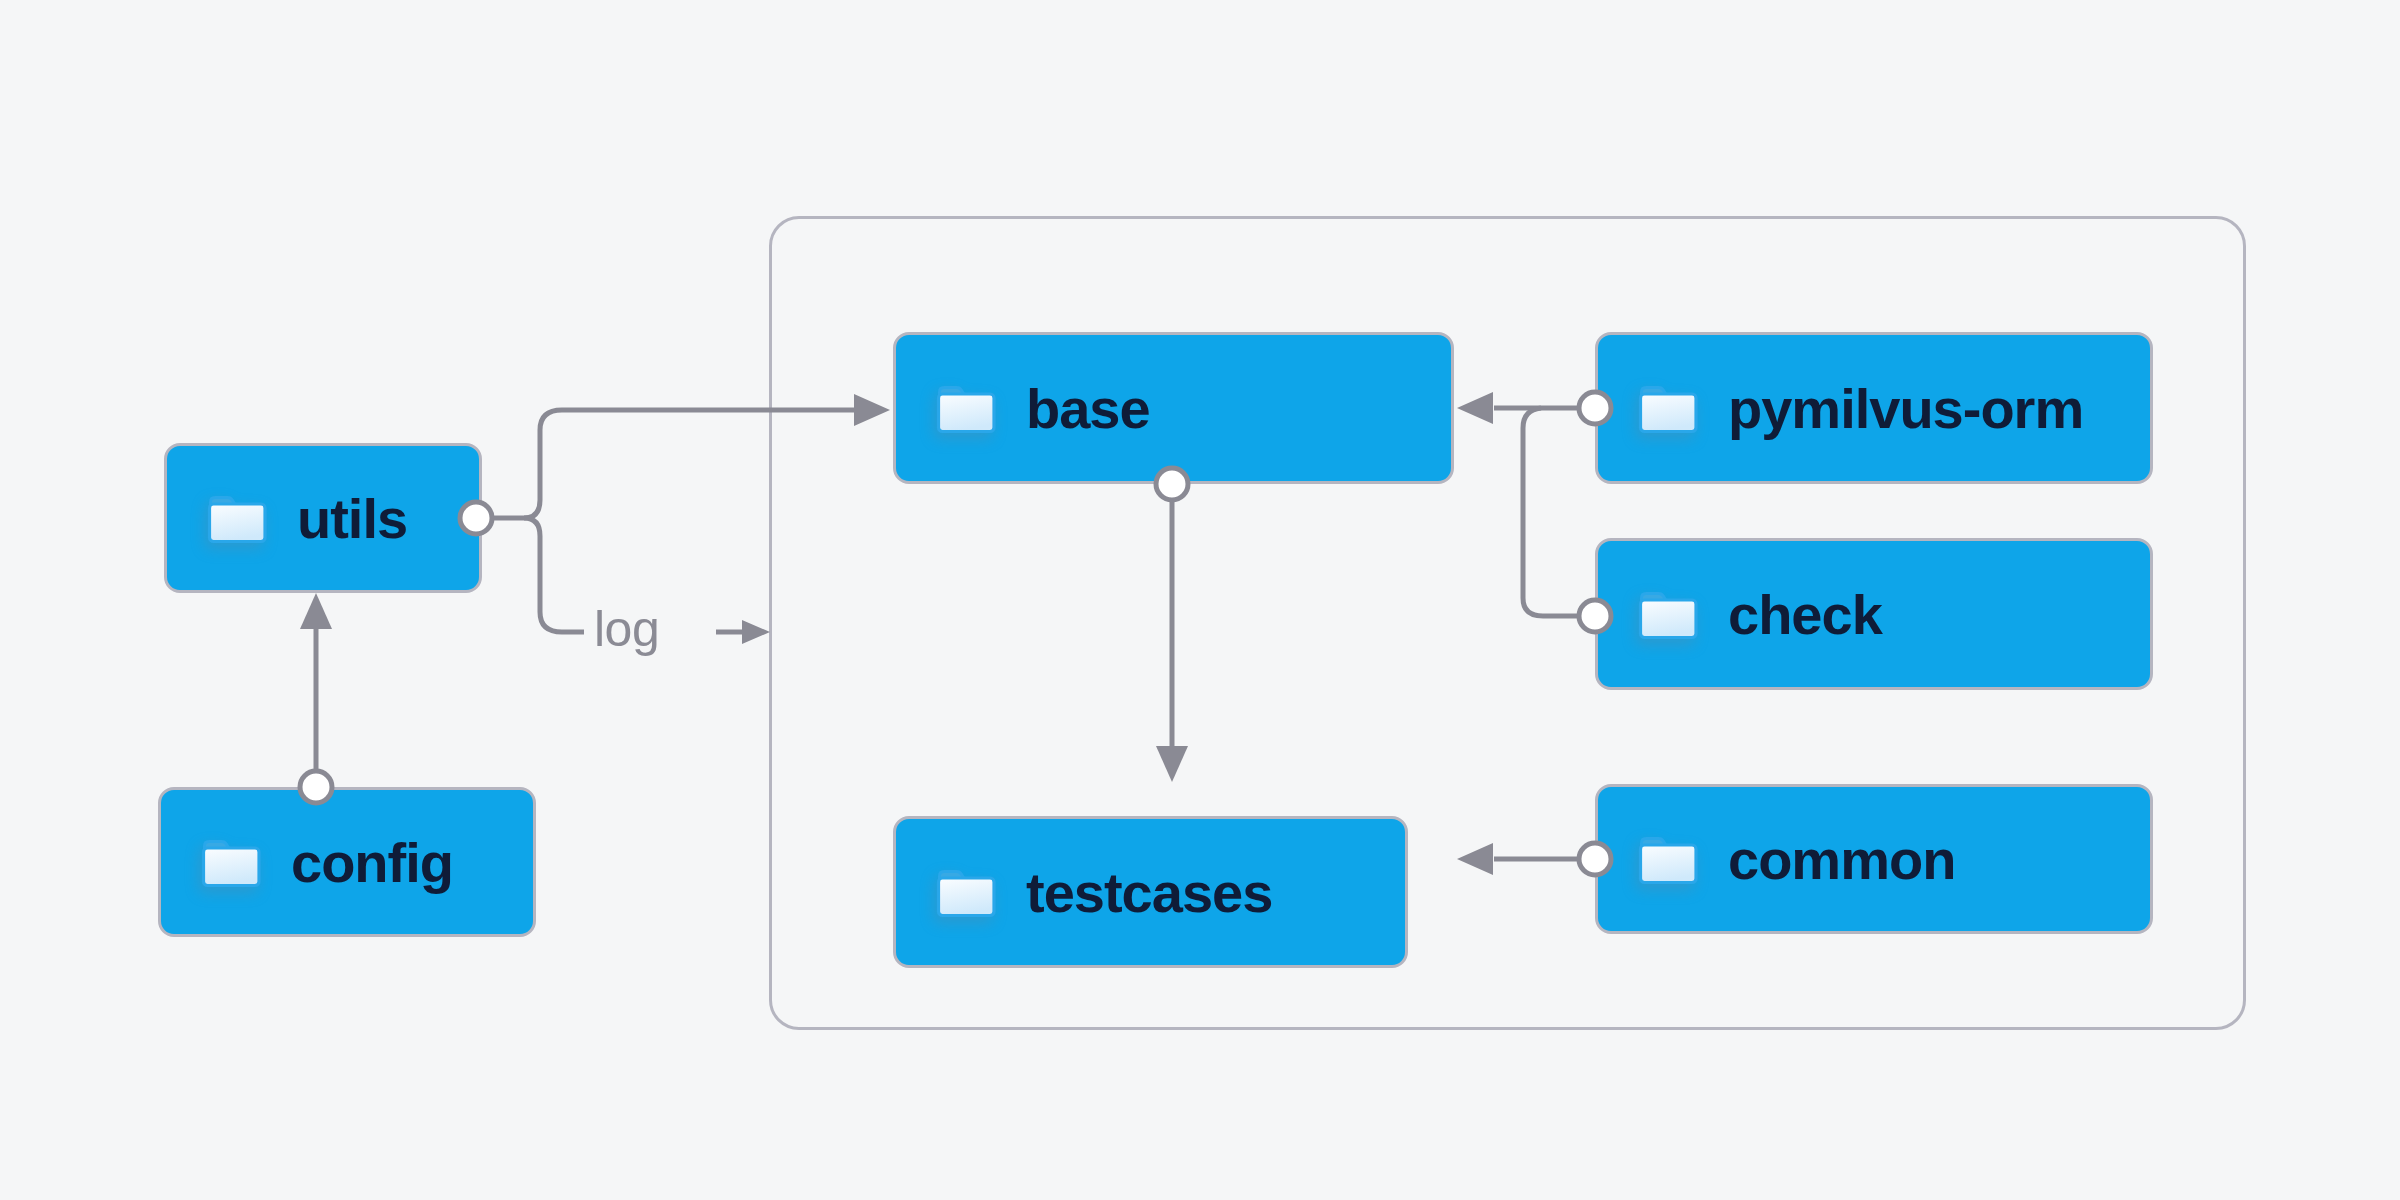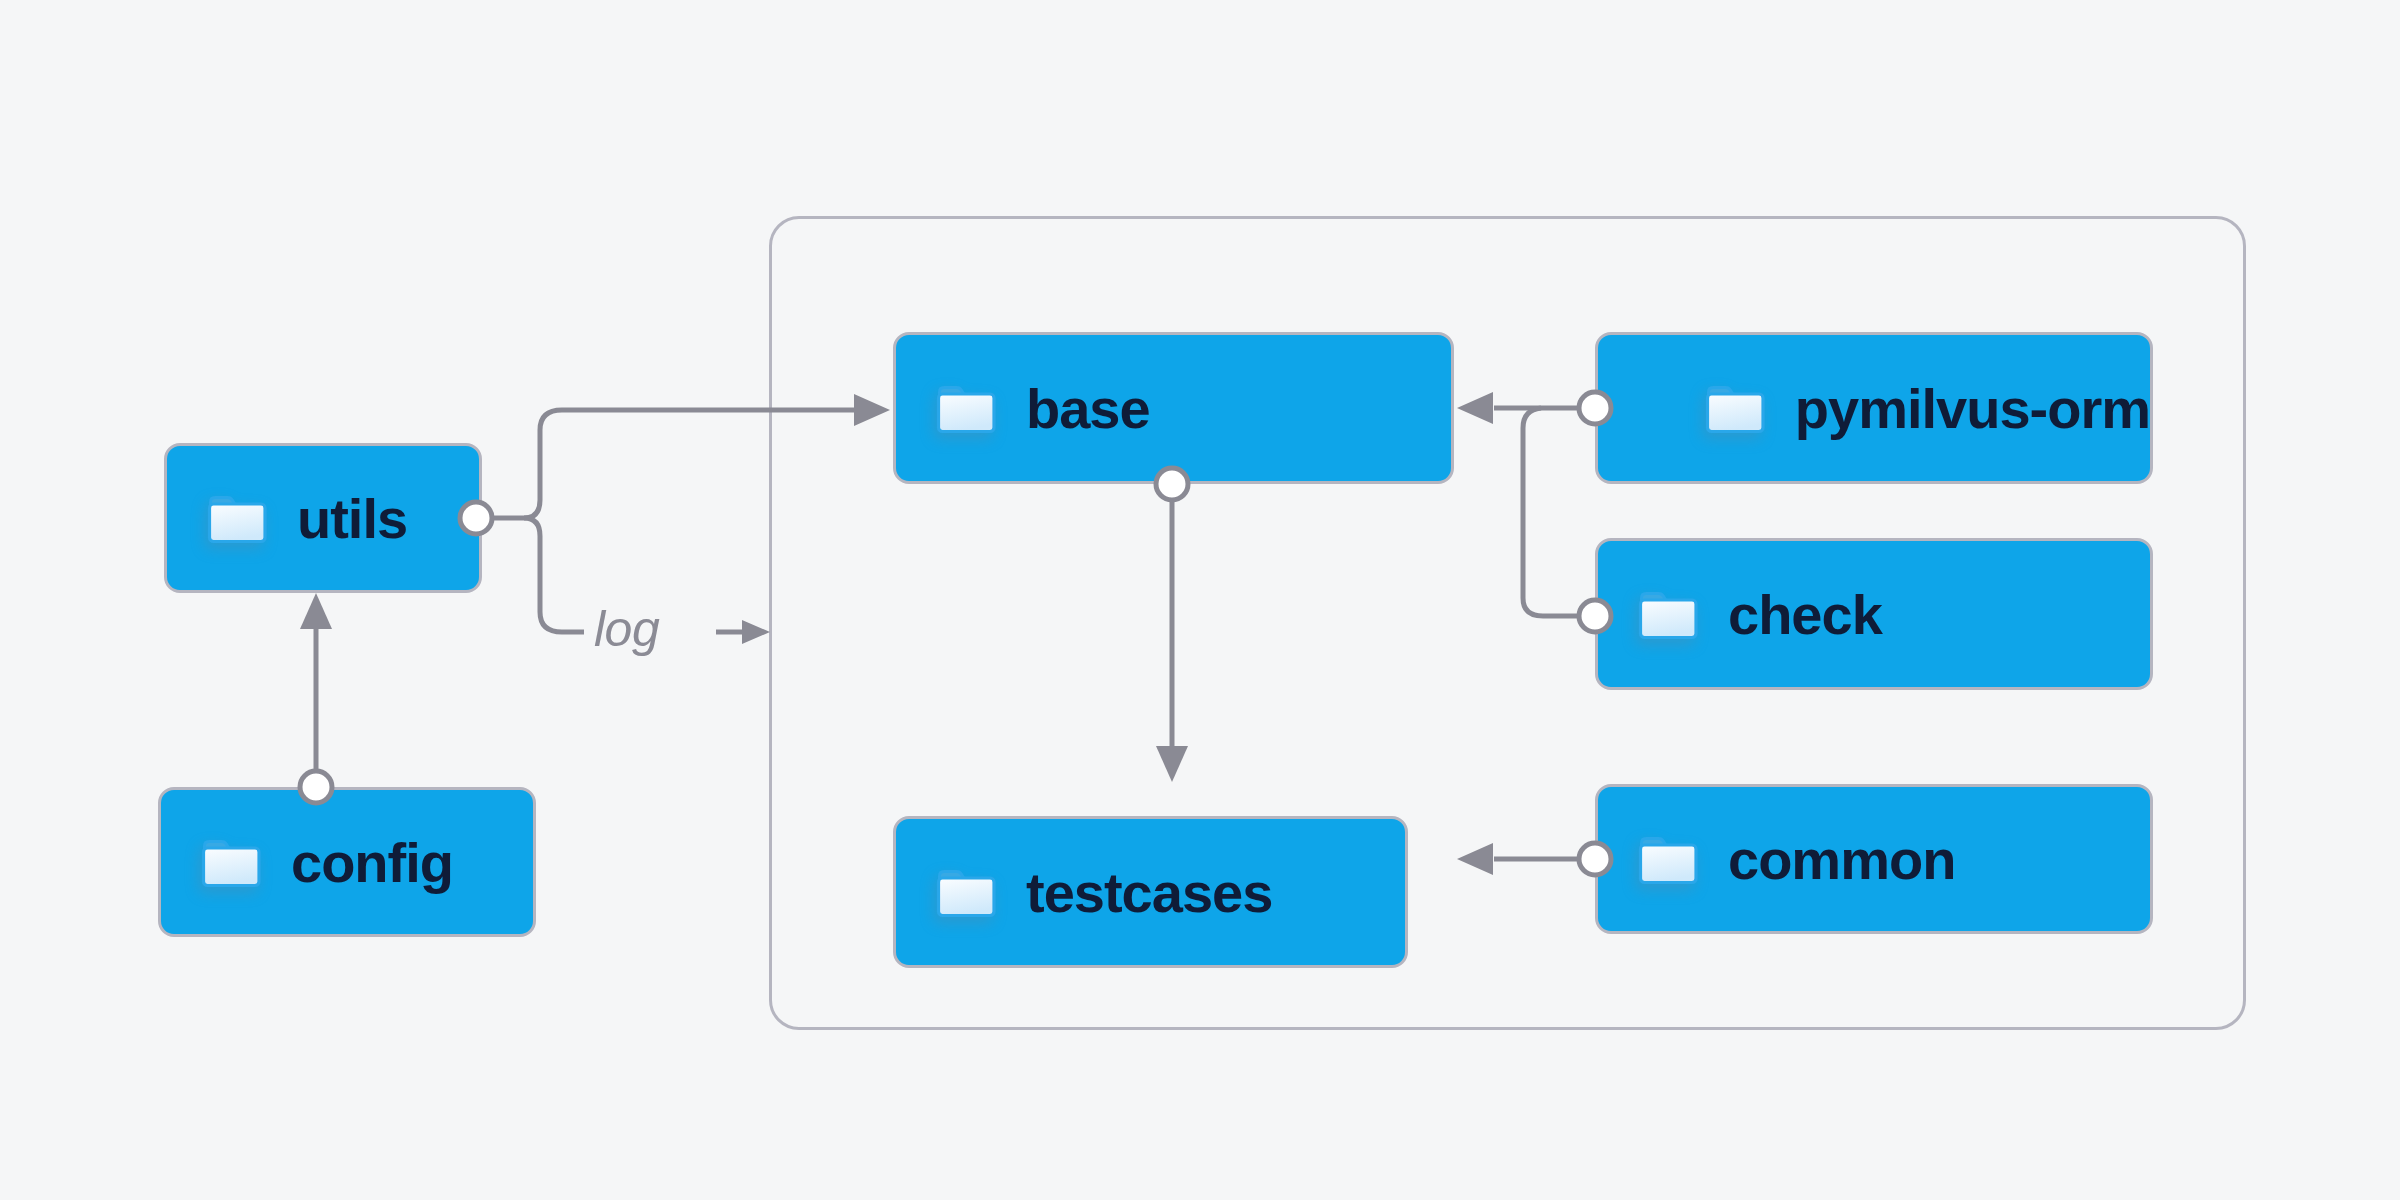--- a/index.html
+++ b/index.html
@@ -23,30 +23,30 @@
   
   .node{
     position:absolute;background:#0ea5e9;border:3px solid #b5b5c0;border-radius:16px;
     box-sizing:border-box;display:flex;align-items:center;padding-left:38px;gap:28px;z-index:2;
   }
   .node .label{font-size:56px;font-weight:600;color:#0f1c38;letter-spacing:-1px;}
   .folder{width:64px;height:54px;flex:0 0 64px;filter:drop-shadow(-3px 6px 7px rgba(110,130,150,.30));}
   .node-utils    {left:164px; top:443px; width:318px; height:150px;}
   .node-config   {left:158px; top:787px; width:378px; height:150px;}
   .node-base     {left:893px; top:332px; width:561px; height:152px;}
-  .node-pymilvus {left:1595px;top:332px; width:558px; height:152px;justify-content:flex-end;}
+  .node-pymilvus {left:1595px;top:332px; width:558px; height:152px;}
   .node-check    {left:1595px;top:538px; width:558px; height:152px;}
   .node-testcases{left:893px; top:816px; width:515px; height:152px;}
   .node-common   {left:1595px;top:784px; width:558px; height:150px;}
   
   .wires{position:absolute;left:0;top:0;width:2400px;height:1200px;z-index:3;pointer-events:none;}
   
   .log-label{
     position:absolute;left:594px;top:600px;z-index:3;
-    font-size:50px;font-weight:500;color:#8b8b95;letter-spacing:-0.5px;font-style:italic;
+    font-size:50px;font-weight:500;color:#8b8b95;letter-spacing:-0.5px;
   }
 </style>
 </head>
 <body>
 
 <div class="stage">
 
   <svg class="wires" viewBox="0 0 2400 1200">
     <defs>
       <linearGradient id="folderGrad" x1="0" y1="0" x2="0.25" y2="1">

